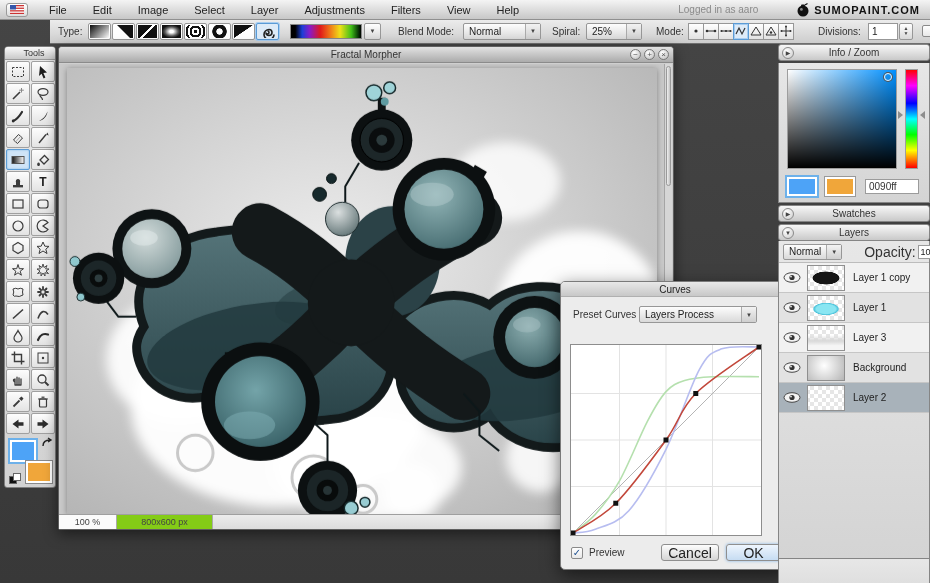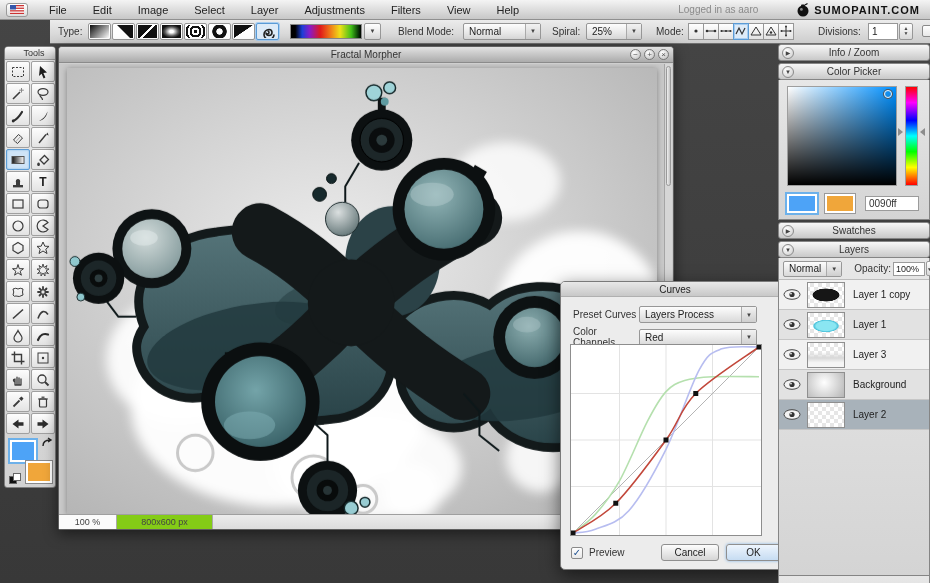--- a/index.html
+++ b/index.html
@@ -71,21 +71,21 @@
   .hscroll{flex:1;background:linear-gradient(#ececec,#dcdcdc);}
 
   
   .dialog{position:absolute;left:560px;top:281px;width:230px;height:289px;background:#ececec;border:1px solid #7a7a7a;border-radius:5px;box-shadow:0 5px 18px rgba(0,0,0,.55);font-size:10px;color:#333;}
   .dlg-title{height:15px;background:linear-gradient(#e8e8e8,#c8c8c8);border-bottom:1px solid #b0b0b0;border-radius:4px 4px 0 0;text-align:center;line-height:15px;font-size:10px;color:#222;}
   .dlg-row{position:absolute;left:12px;display:flex;align-items:center;}
   .dlg-row .lbl{width:66px;}
   .dlg-select{width:118px;}
   .plotbox{position:absolute;left:9px;top:62px;width:192px;height:192px;border:1px solid #8d8d8d;background:#fff;}
   .dlg-bottom{position:absolute;left:10px;right:8px;bottom:8px;height:17px;display:flex;align-items:center;}
-  .btn{height:17px;border:1px solid #8f8f8f;border-radius:3px;background:linear-gradient(#fdfdfd,#d5d5d5);font-size:10px;color:#222;display:flex;align-items:center;justify-content:center;}
+  .btn{height:17px;border:1px solid #8f8f8f;border-radius:3px;background:linear-gradient(#fdfdfd,#d5d5d5);font-size:14px;color:#222;display:flex;align-items:center;justify-content:center;}
   .btn.cancel{width:58px;margin-left:auto;}
   .btn.ok{width:55px;margin-left:7px;background:linear-gradient(#eef5fd,#c6dcf2);box-shadow:0 0 3px #7fb2e5;}
 
   
   .rpanel{position:absolute;left:778px;top:44px;width:152px;height:539px;}
   .phdr{position:relative;height:17px;background:linear-gradient(#f7f7f7,#c9c9c9);border:1px solid #858585;border-radius:3px;font-size:10px;color:#333;text-align:center;line-height:15px;}
   .pbtn{position:absolute;left:3px;top:2px;width:12px;height:12px;border-radius:50%;border:1px solid #8a8a8a;background:radial-gradient(circle at 35% 30%,#fff,#ccc);font-size:6px;line-height:11px;text-align:center;color:#444;}
   .psec{border:1px solid #858585;border-top:none;background:linear-gradient(#e7e7e7,#d4d4d4);position:relative;}
   .gap{height:2px;}
 
@@ -94,21 +94,21 @@
   .huestrip{position:absolute;left:126px;top:6px;width:13px;height:100px;border:1px solid #9e9e9e;background:linear-gradient(#f00,#f0f 16%,#00f 34%,#0ff 50%,#0f0 66%,#ff0 82%,#f00);}
   .huearrL{position:absolute;left:119px;top:48px;width:0;height:0;border-top:4px solid transparent;border-bottom:4px solid transparent;border-left:5px solid #8d8d8d;}
   .huearrR{position:absolute;left:141px;top:48px;width:0;height:0;border-top:4px solid transparent;border-bottom:4px solid transparent;border-right:5px solid #8d8d8d;}
   .pchip{position:absolute;top:114px;width:30px;height:19px;border:2px solid #fff;}
   .pchip.sel{box-shadow:0 0 0 2px #6db1ea;}
   .pchip.c2{box-shadow:0 0 0 1px #999;}
   .hexin{position:absolute;left:86px;top:116px;width:54px;height:15px;border:1px solid #9b9b9b;background:#fff;font-size:10px;color:#333;padding:0 3px;}
 
   .blendrow{height:22px;display:flex;align-items:center;padding:0 4px;border-bottom:1px solid #bcbcbc;}
   .blend-dd{width:72px;height:16px;}
-  .op-lbl{font-size:10px;color:#333;margin-left:12px;}
+  .op-lbl{font-size:14px;color:#333;margin-left:22px;}
   .op-box{width:32px;height:14px;border:1px solid #9b9b9b;background:#fff;font-size:9px;color:#222;padding:0 2px;margin-left:2px;}
   .op-arr{width:13px;height:15px;border:1px solid #9b9b9b;border-radius:2px;background:linear-gradient(#fff,#d8d8d8);font-size:5px;display:flex;align-items:center;justify-content:center;color:#444;margin-left:1px;}
 
   .lrow{height:30px;display:flex;align-items:center;padding:0 4px;border-bottom:1px solid #c6c6c6;font-size:10px;color:#222;}
   .lrow.odd{background:#f1f1f1;}
   .lrow.even{background:#e2e2e2;}
   .lrow.sel{background:#a8b2ba;}
   .lthumb{width:38px;height:26px;border:1px solid #8f8f8f;margin:0 8px 0 6px;background:repeating-conic-gradient(#e6e6e6 0% 25%,#fff 0% 50%) 50%/8px 8px;position:relative;overflow:hidden;}
   .lthumb .ov{position:absolute;inset:0;}
   .ov-dark{background:radial-gradient(ellipse 58% 42% at 50% 50%,#161616 62%,rgba(22,22,22,0) 66%);}
@@ -619,27 +619,20 @@
 
   <div class="dialog">
     <div class="dlg-title">Curves</div>
     <div class="dlg-row" style="top:24px;width:190px;">
       <span class="lbl">Preset Curves</span>
       <div class="select dlg-select">
         <span class="txt">Layers Process</span>
         <span class="arr">▼</span>
       </div>
     </div>
-    <div class="dlg-row" style="top:44px;width:190px;">
-      <span class="lbl">Color Channels</span>
-      <div class="select dlg-select">
-        <span class="txt">Red</span>
-        <span class="arr">▼</span>
-      </div>
-    </div>
     <div class="plotbox">
       <svg id="curve-plot" width="190" height="190" viewBox="0 0 190 190">
           <line x1="48.5" x2="48.5" y1="0" y2="190" stroke="#e3e3e3"></line>
           <line y1="141.5" y2="141.5" x1="0" x2="190" stroke="#e3e3e3"></line>
           <line x1="95" x2="95" y1="0" y2="190" stroke="#e3e3e3"></line>
           <line y1="95" y2="95" x1="0" x2="190" stroke="#e3e3e3"></line>
           <line x1="141.5" x2="141.5" y1="0" y2="190" stroke="#e3e3e3"></line>
           <line y1="48.5" y2="48.5" x1="0" x2="190" stroke="#e3e3e3"></line>
           <path d="M2,188 L188,2" fill="none" stroke="#b5b5b5" stroke-width="1"></path>
           <path d="M2,188 C5.720000000000001,184.9 16.57,178.08 24.32,169.4 C32.07,160.72 39.82,151.42 48.5,135.92 C57.18,120.41999999999999 68.65,91.28 76.4,76.4 C84.15,61.52 88.8,53.45999999999999 95,46.639999999999986 C101.2,39.819999999999986 105.85,37.960000000000015 113.6,35.48000000000002 C121.35,33.00000000000002 129.1,32.38000000000002 141.5,31.76000000000002 C153.9,31.14000000000002 180.25,31.76000000000002 188,31.76000000000002" fill="none" stroke="#b5e0ae" stroke-width="1.6"></path>
@@ -661,24 +654,20 @@
       <div class="btn ok">OK</div>
     </div>
   </div>
 
   <div class="rpanel">
     <div class="phdr">
       <div class="pbtn">▶</div>
       <span>Info / Zoom</span>
     </div>
     <div class="gap"></div>
-    <div class="phdr">
-      <div class="pbtn">▼</div>
-      <span>Color Picker</span>
-    </div>
     <div class="psec" style="height:140px;">
       <div class="satsq">
         <div class="pickring"></div>
       </div>
       <div class="huestrip"></div>
       <div class="huearrL"></div>
       <div class="huearrR"></div>
       <div class="pchip sel" style="left: 8px; background: rgb(77, 163, 247);"></div>
       <div class="pchip c2" style="left: 46px; background: rgb(240, 166, 58);"></div>
       <input class="hexin" value="0090ff" style="">

